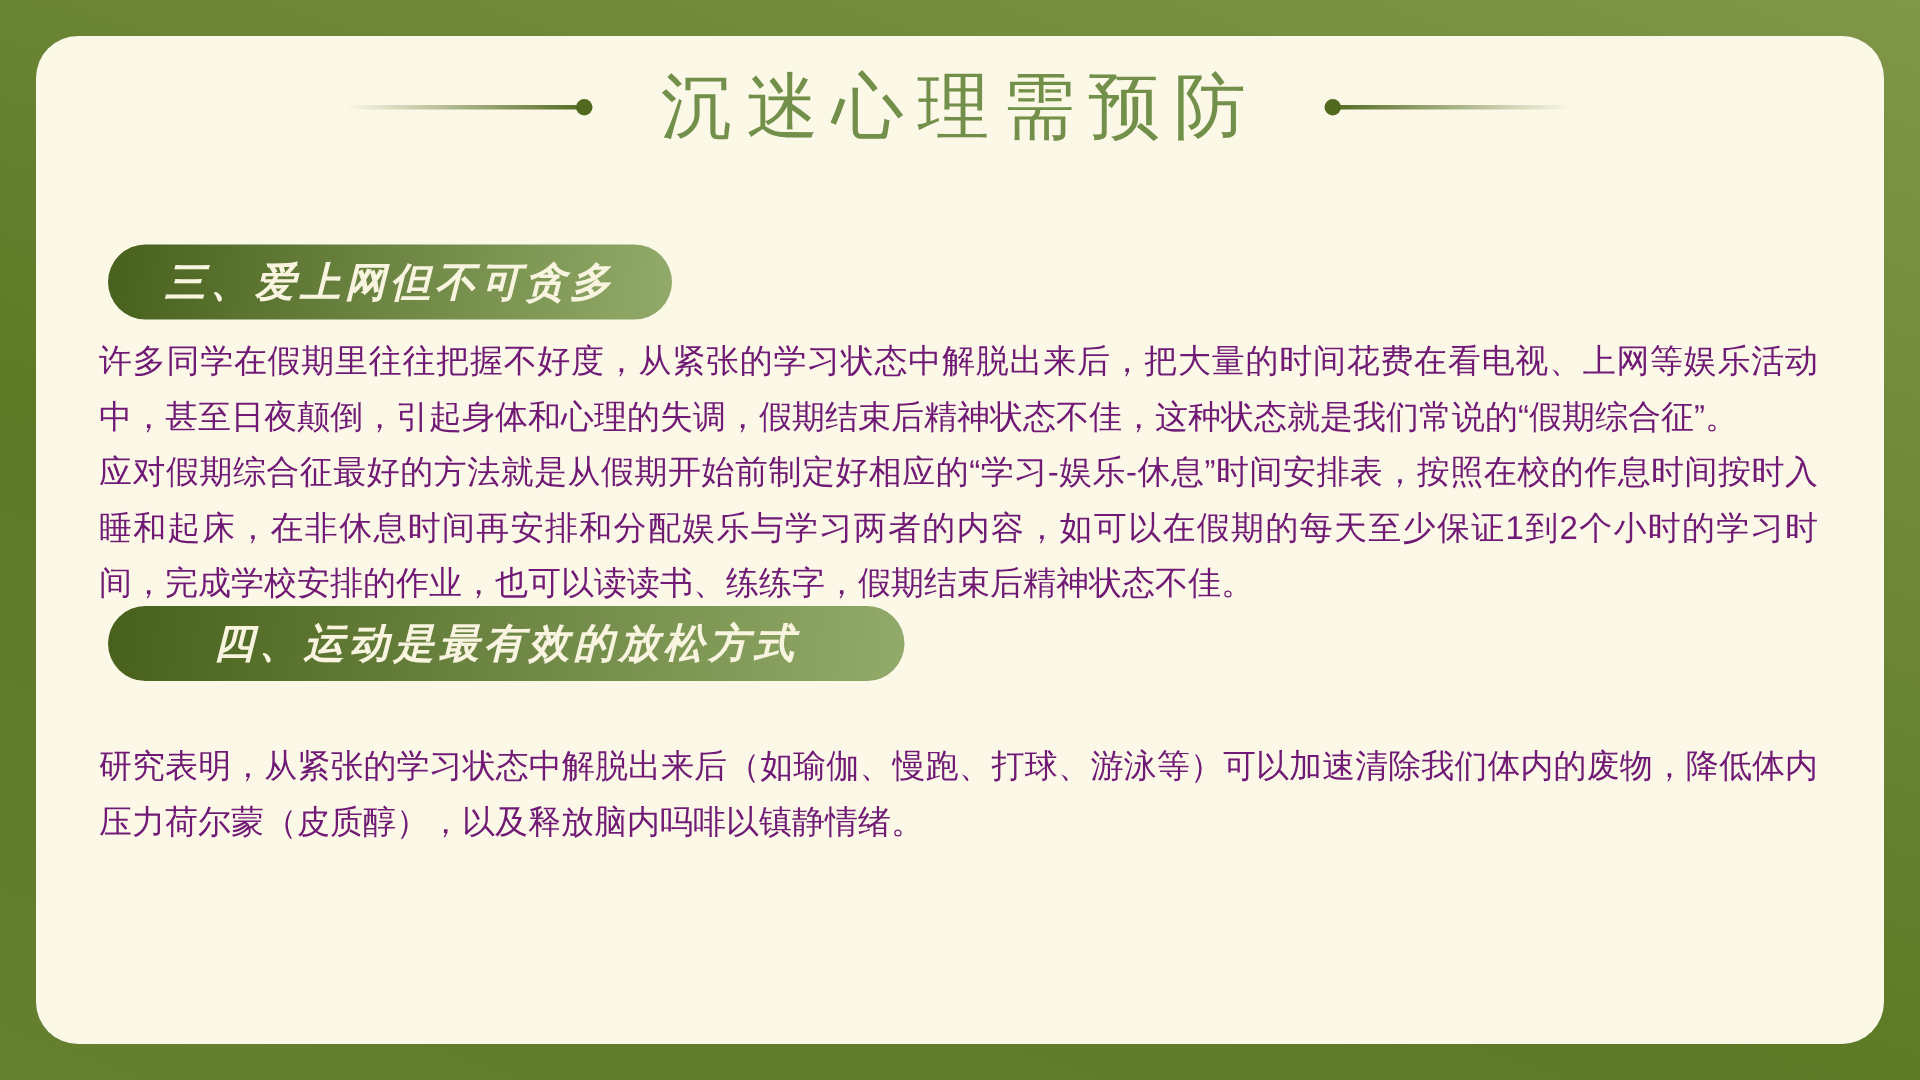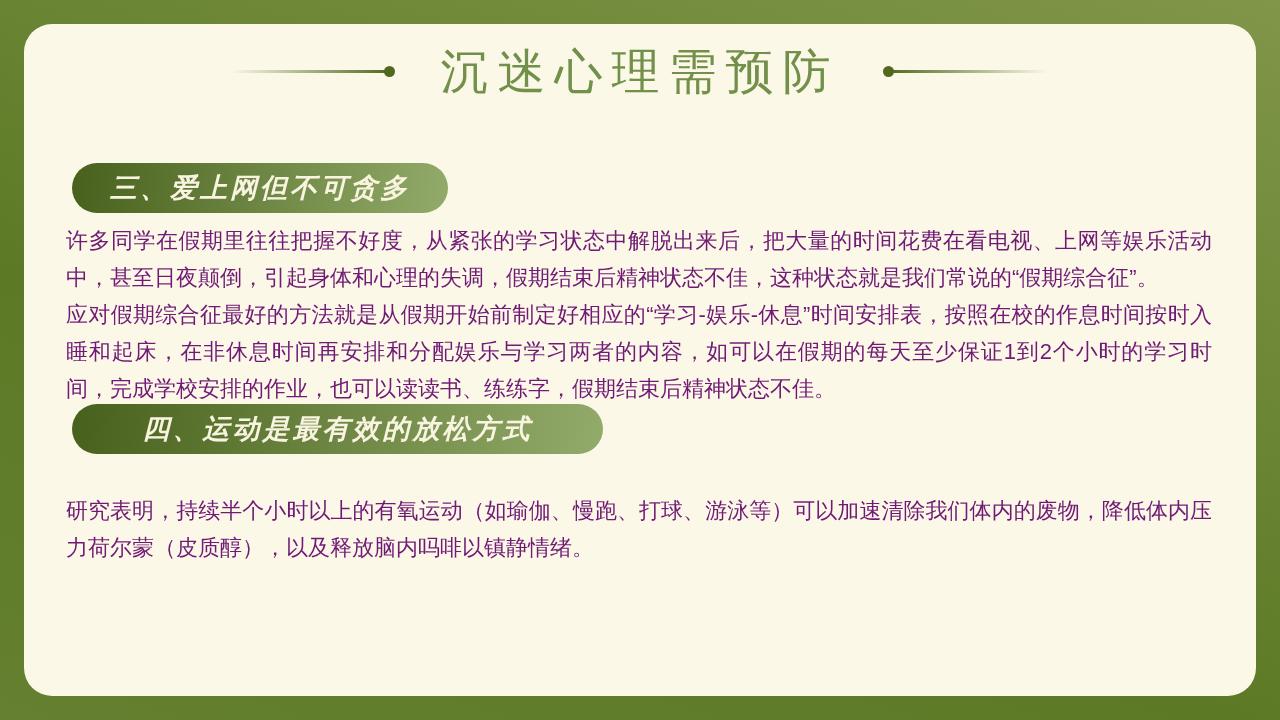--- a/index.html
+++ b/index.html
@@ -103,17 +103,17 @@
     <div class="badge badge-1">三、爱上网但不可贪多</div>
 
     <div class="para-block block-1">
       <p>许多同学在假期里往往把握不好度，从紧张的学习状态中解脱出来后，把大量的时间花费在看电视、上网等娱乐活动中，甚至日夜颠倒，引起身体和心理的失调，假期结束后精神状态不佳，这种状态就是我们常说的“假期综合征”。</p>
       <p>应对假期综合征最好的方法就是从假期开始前制定好相应的“学习-娱乐-休息”时间安排表，按照在校的作息时间按时入睡和起床，在非休息时间再安排和分配娱乐与学习两者的内容，如可以在假期的每天至少保证1到2个小时的学习时间，完成学校安排的作业，也可以读读书、练练字，假期结束后精神状态不佳。</p>
     </div>
 
     <div class="badge badge-2">四、运动是最有效的放松方式</div>
 
     <div class="para-block block-2">
-      <p>研究表明，持续半个小时以上的有氧运动（如瑜伽、慢跑、打球、游泳等）可以加速清除我们体内的废物，降低体内压力荷尔蒙（皮质醇），以及释放脑内吗啡以镇静情绪。</p>
+      <p>研究表明，从紧张的学习状态中解脱出来后（如瑜伽、慢跑、打球、游泳等）可以加速清除我们体内的废物，降低体内压力荷尔蒙（皮质醇），以及释放脑内吗啡以镇静情绪。</p>
     </div>
 
   </div>
 </div>
 
 </body></html>

